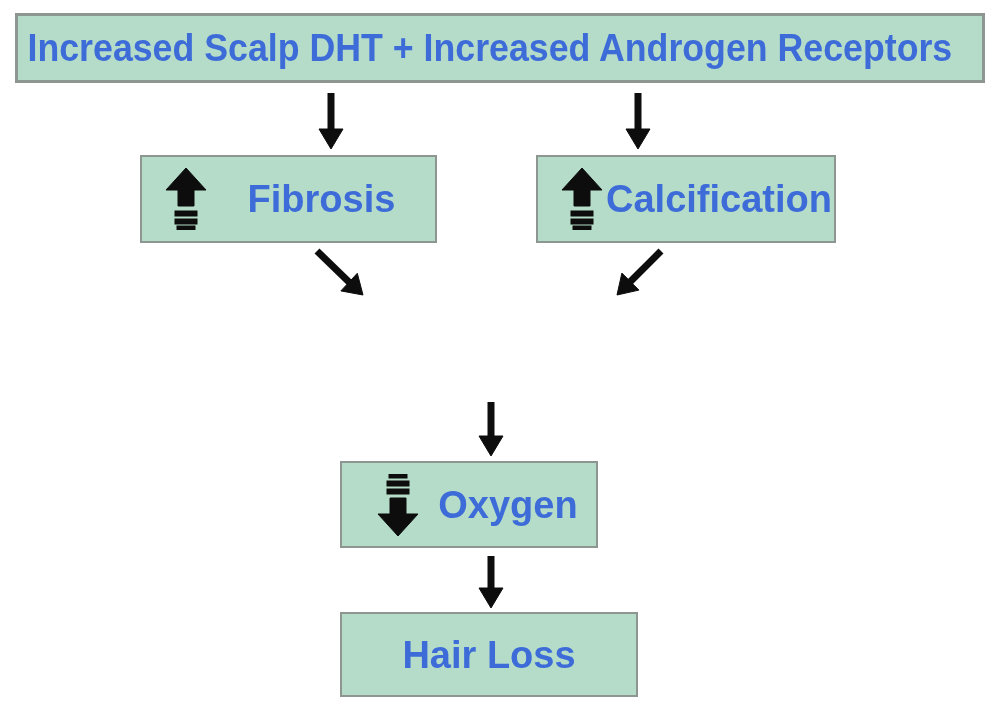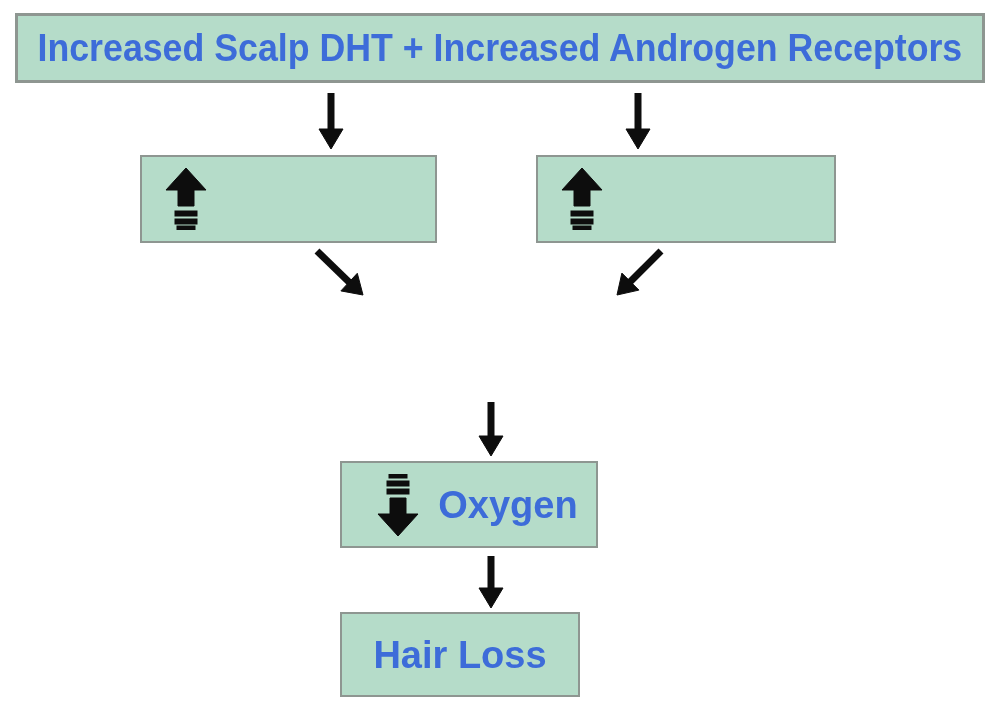--- a/index.html
+++ b/index.html
@@ -22,32 +22,32 @@
   .label {
     color: #3d6cd9;
     font-weight: bold;
     font-size: 38px;
     line-height: 1;
     white-space: nowrap;
   }
   .title-box {
     left: 15px; top: 13px; width: 970px; height: 70px;
     border-width: 3px;
-    justify-content: center;
+    justify-content: flex-end;
   }
   .title-box .label {
     display: inline-block;
     transform: scaleX(0.94);
     transform-origin: center;
   }
   #box-fibrosis      { left: 140px; top: 155px; width: 297px; height: 88px; }
   #box-calcification { left: 536px; top: 155px; width: 300px; height: 88px; }
   #box-bloodflow     { left: 340px; top: 309px; width: 298px; height: 85px; }
   #box-oxygen        { left: 340px; top: 461px; width: 258px; height: 87px; }
-  #box-hairloss      { left: 340px; top: 612px; width: 240px; height: 85px; justify-content: center; }
+  #box-hairloss      { left: 340px; top: 612px; width: 298px; height: 85px; justify-content: center; }
   .node-icon {
     flex: 0 0 auto;
     margin-left: 22px;
     display: block;
   }
   #box-oxygen .node-icon { margin-left: 34px; }
   .node-label-wrap {
     flex: 1 1 auto;
     text-align: center;
   }
@@ -100,29 +100,35 @@
     <span class="label">Increased Scalp DHT + Increased Androgen Receptors</span>
   </div>
 
   <div class="box" id="box-fibrosis">
     <svg class="node-icon" width="44" height="62" viewBox="0 0 44 62">
       <polygon class="ink" points="22,0 42,22 30,22 30,38 14,38 14,22 2,22"></polygon>
       <rect class="ink" x="11" y="43" width="22" height="5"></rect>
       <rect class="ink" x="11" y="51" width="22" height="5"></rect>
       <rect class="ink" x="13" y="58" width="18" height="4"></rect>
     </svg>
+    <div class="node-label-wrap">
+      <span class="label">Fibrosis</span>
+    </div>
   </div>
 
   <div class="box" id="box-calcification">
     <svg class="node-icon" width="44" height="62" viewBox="0 0 44 62">
       <polygon class="ink" points="22,0 42,22 30,22 30,38 14,38 14,22 2,22"></polygon>
       <rect class="ink" x="11" y="43" width="22" height="5"></rect>
       <rect class="ink" x="11" y="51" width="22" height="5"></rect>
       <rect class="ink" x="13" y="58" width="18" height="4"></rect>
     </svg>
+    <div class="node-label-wrap">
+      <span class="label">Calcification</span>
+    </div>
   </div>
 
 
   <div class="box" id="box-oxygen">
     <svg class="node-icon" width="44" height="62" viewBox="0 0 44 62">
       <rect class="ink" x="13" y="0" width="18" height="4"></rect>
       <rect class="ink" x="11" y="7" width="22" height="5"></rect>
       <rect class="ink" x="11" y="15" width="22" height="5"></rect>
       <polygon class="ink" points="22,62 2,40 14,40 14,24 30,24 30,40 42,40"></polygon>
     </svg>

